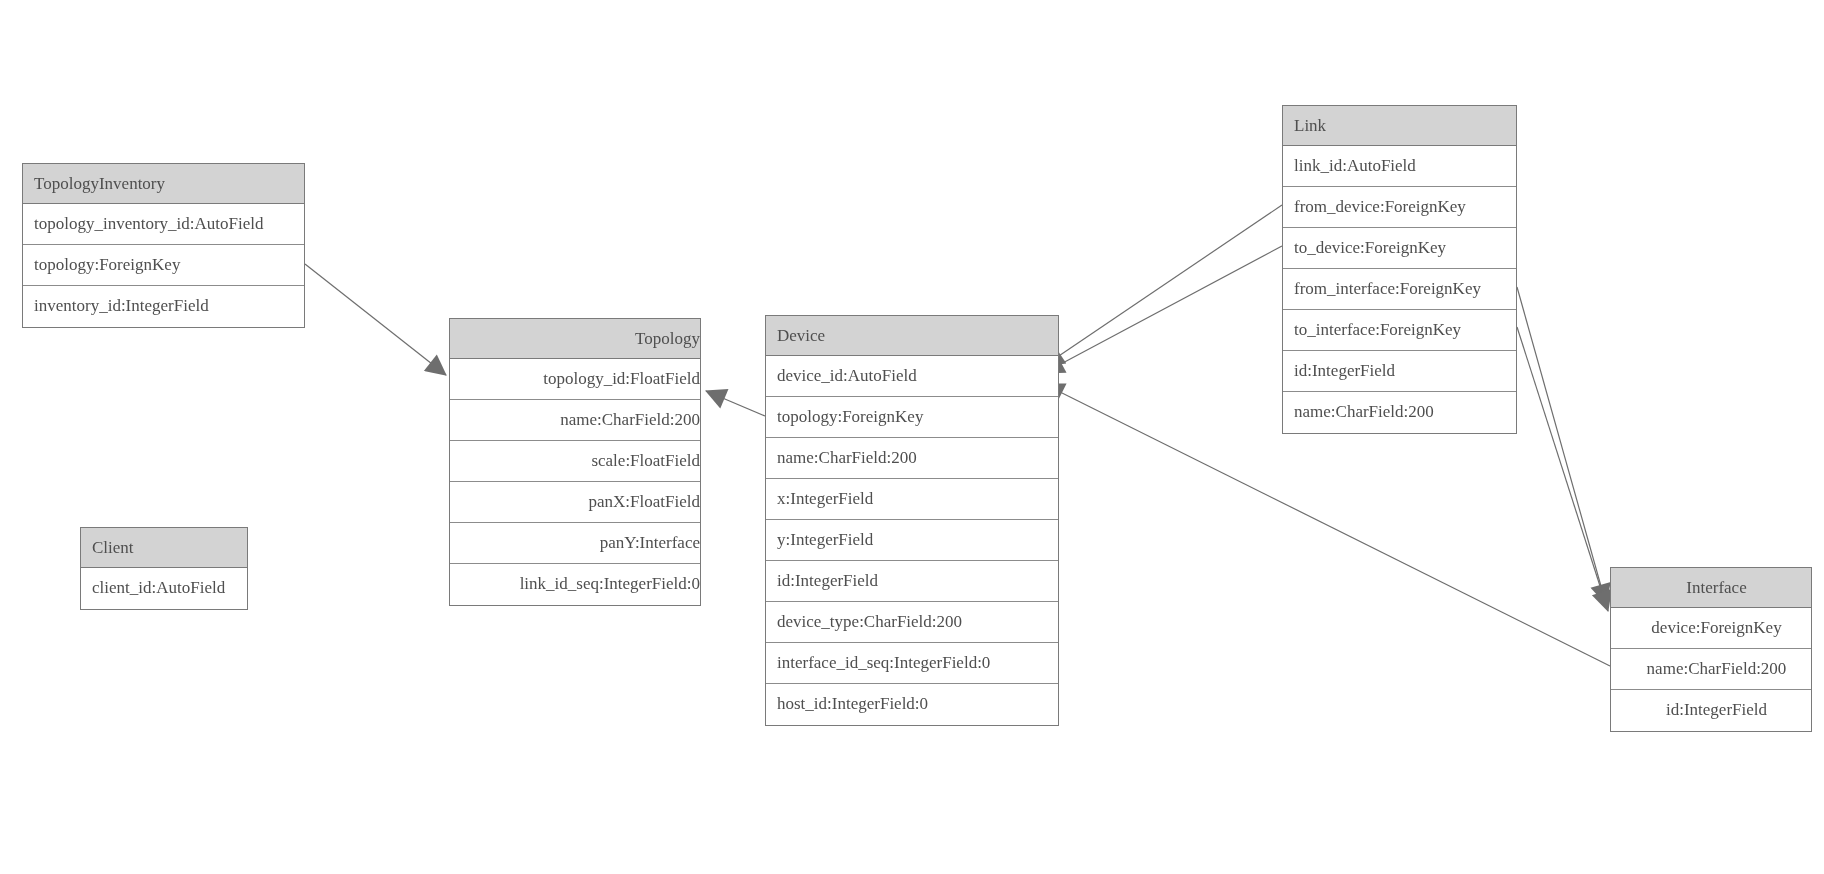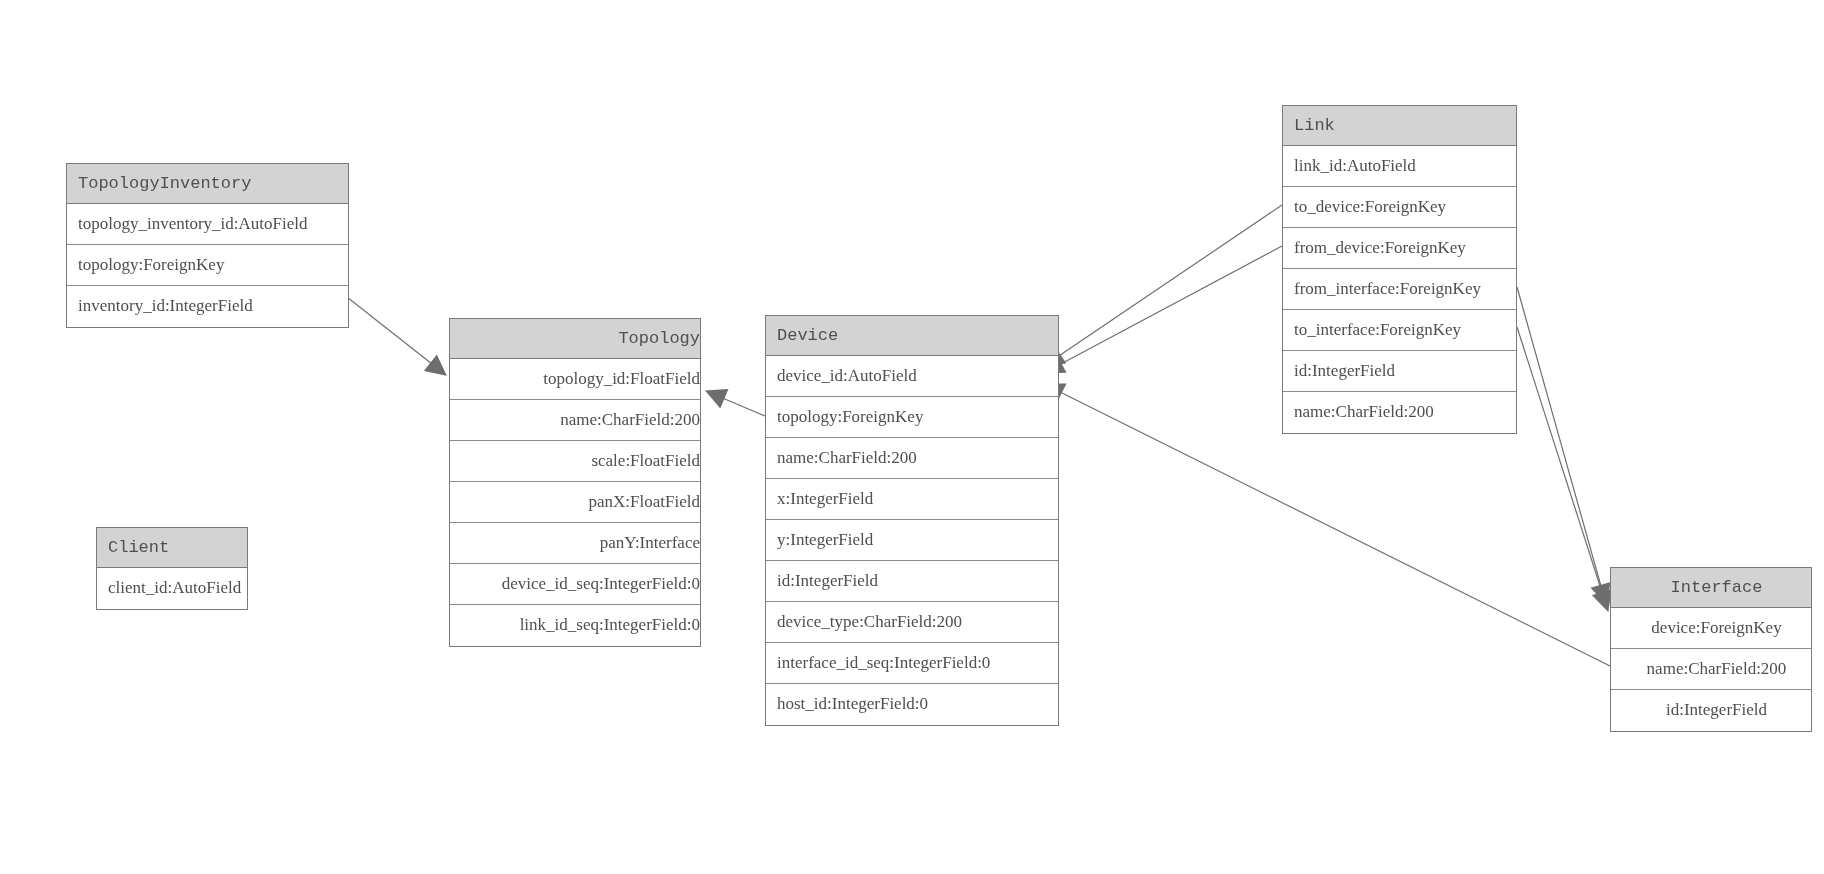--- a/index.html
+++ b/index.html
@@ -29,21 +29,20 @@
     font-size: 17px;
   }
   .entity .thead {
     height: 40px;
     line-height: 39px;
     background: var(--header-bg);
     border-bottom: 1.5px solid var(--border);
     padding-left: 11px;
     white-space: nowrap;
     overflow: hidden;
-    font-family: Liberation Mono, monospace;
   }
   .entity .trow {
     height: 41px;
     line-height: 40px;
     border-bottom: 1px solid var(--row-border);
     padding-left: 11px;
     white-space: nowrap;
     overflow: hidden;
   }
   .entity .trow:last-child { border-bottom: none; }
@@ -61,61 +60,60 @@
     </defs>
     <line x1="305" y1="264" x2="446" y2="375" marker-end="url(#arrow)"></line>
     <line x1="765" y1="416" x2="706" y2="391" marker-end="url(#arrow)"></line>
     <line x1="1282" y1="205" x2="1044" y2="366" marker-end="url(#arrow)"></line>
     <line x1="1282" y1="246" x2="1044" y2="373" marker-end="url(#arrow)"></line>
     <line x1="1610" y1="666" x2="1044" y2="384" marker-end="url(#arrow)"></line>
     <line x1="1517" y1="287" x2="1606" y2="604" marker-end="url(#arrow)"></line>
     <line x1="1517" y1="327" x2="1608" y2="611" marker-end="url(#arrow)"></line>
   </svg>
 
-  <div class="entity" style="left:22px; top:163px; width:283px;margin-left:44px;">
+  <div class="entity" style="left:22px; top:163px; width:283px;">
     <div class="thead">TopologyInventory</div>
     <div class="trow">topology_inventory_id:AutoField</div>
     <div class="trow">topology:ForeignKey</div>
     <div class="trow">inventory_id:IntegerField</div>
   </div>
 
   <div class="entity" style="left:449px; top:318px; width:252px;text-align:right;">
     <div class="thead">Topology</div>
     <div class="trow">topology_id:FloatField</div>
     <div class="trow">name:CharField:200</div>
     <div class="trow">scale:FloatField</div>
     <div class="trow">panX:FloatField</div>
     <div class="trow">panY:Interface</div>
-    <div class="trow">device_id_seq:IntegerField:0</div>
     <div class="trow">link_id_seq:IntegerField:0</div>
   </div>
 
-  <div class="entity" style="left:96px; top:527px; width:152px;">
+  <div class="entity" style="left:80px; top:527px; width:168px;">
     <div class="thead">Client</div>
     <div class="trow">client_id:AutoField</div>
   </div>
 
   <div class="entity" style="left:765px; top:315px; width:294px;">
     <div class="thead">Device</div>
     <div class="trow">device_id:AutoField</div>
     <div class="trow">topology:ForeignKey</div>
     <div class="trow">name:CharField:200</div>
     <div class="trow">x:IntegerField</div>
     <div class="trow">y:IntegerField</div>
     <div class="trow">id:IntegerField</div>
     <div class="trow">device_type:CharField:200</div>
     <div class="trow">interface_id_seq:IntegerField:0</div>
     <div class="trow">host_id:IntegerField:0</div>
   </div>
 
   <div class="entity" style="left:1282px; top:105px; width:235px;">
     <div class="thead">Link</div>
     <div class="trow">link_id:AutoField</div>
+    <div class="trow">from_device:ForeignKey</div>
     <div class="trow">to_device:ForeignKey</div>
-    <div class="trow">from_device:ForeignKey</div>
     <div class="trow">from_interface:ForeignKey</div>
     <div class="trow">to_interface:ForeignKey</div>
     <div class="trow">id:IntegerField</div>
     <div class="trow">name:CharField:200</div>
   </div>
 
   <div class="entity" style="left:1610px; top:567px; width:202px;text-align:center;">
     <div class="thead">Interface</div>
     <div class="trow">device:ForeignKey</div>
     <div class="trow">name:CharField:200</div>

